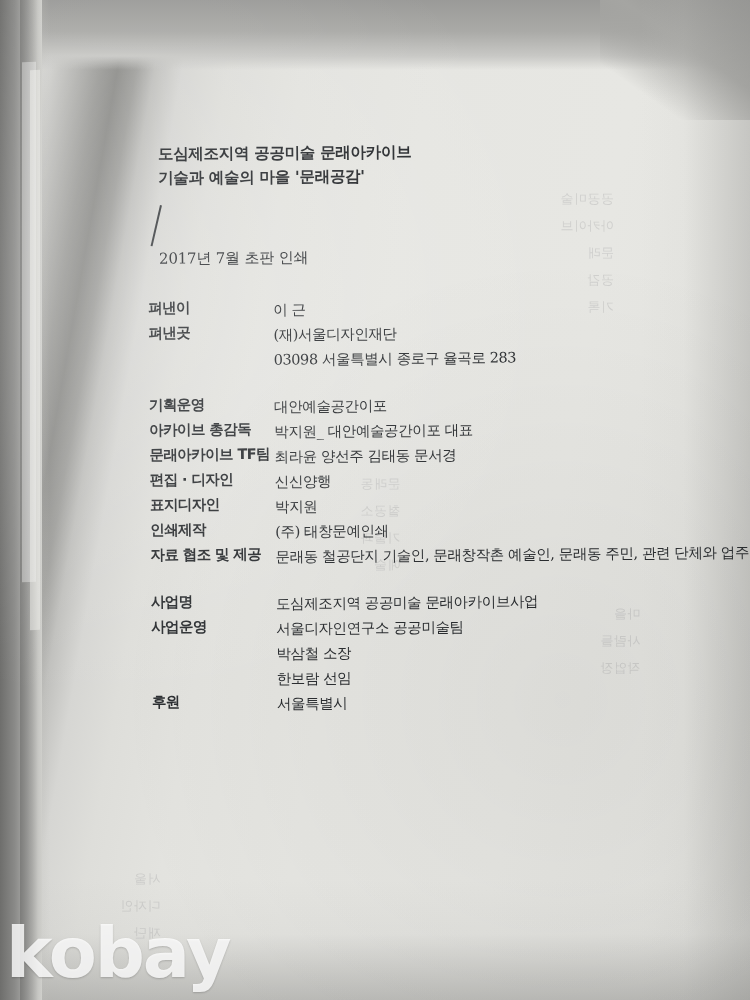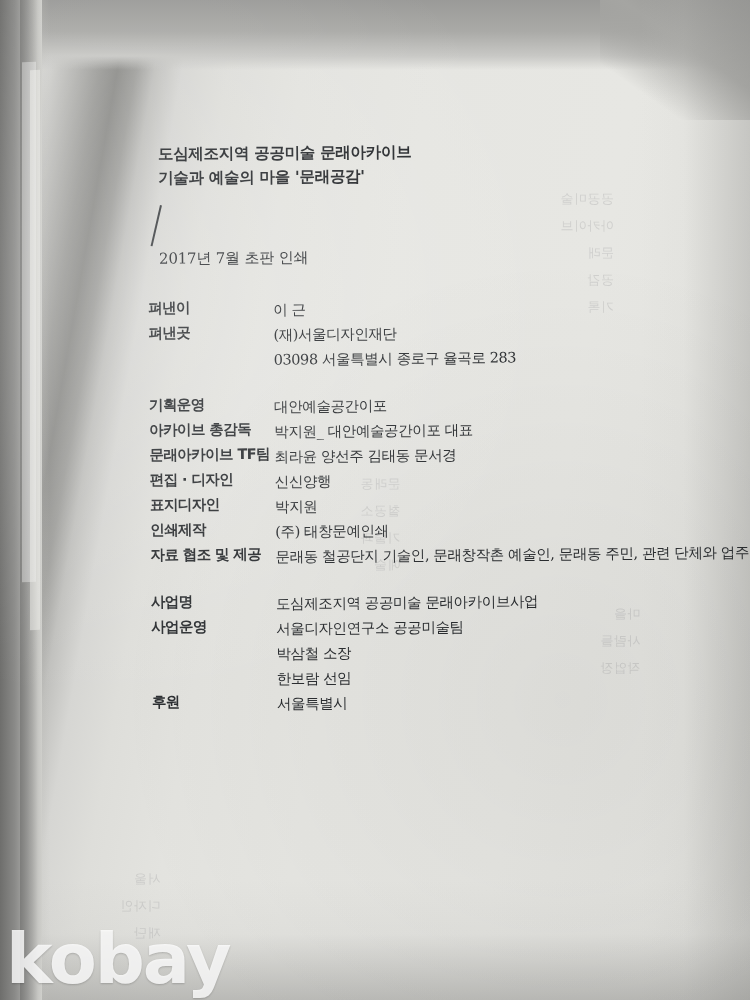--- a/index.html
+++ b/index.html
@@ -151,21 +151,21 @@
     white-space: pre-line;
     line-height: 25px;
     padding-bottom: 6px;
     padding-left: 4px;
   }
   tr.gap td { height: 22px; padding: 0; }
 
   
   .watermark {
     position: absolute;
-    left: 6px; bottom: 6px;
+    left: 6px; bottom: 12px;
     font-family: "DejaVu Sans", sans-serif;
     font-weight: bold;
     font-size: 70px;
     line-height: 70px;
     color: rgba(255,255,255,0.82);
     letter-spacing: -2px;
     text-shadow: 0 1px 2px rgba(0,0,0,0.18);
   }
 
   

